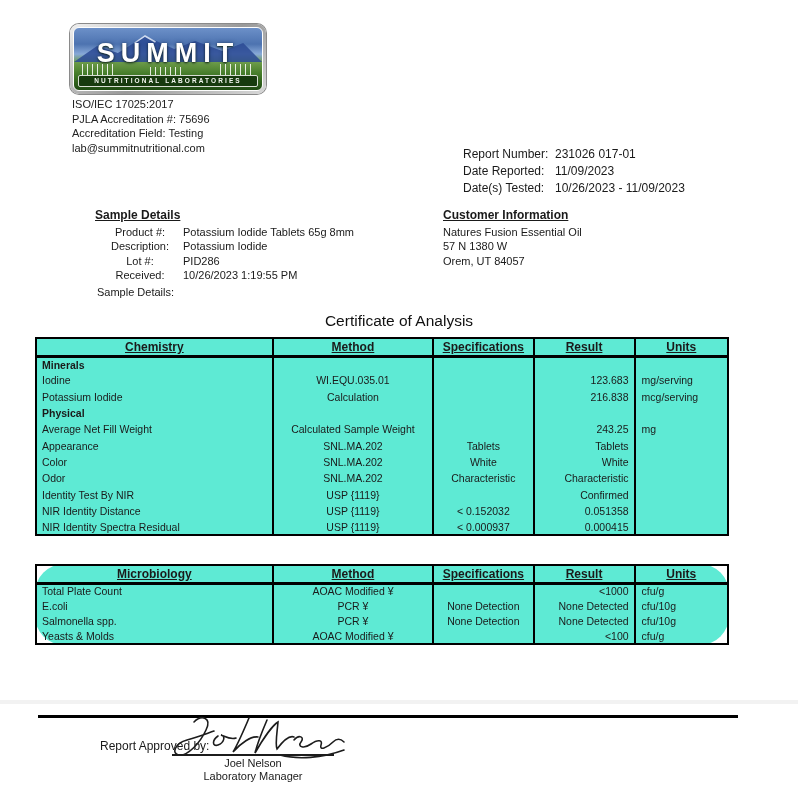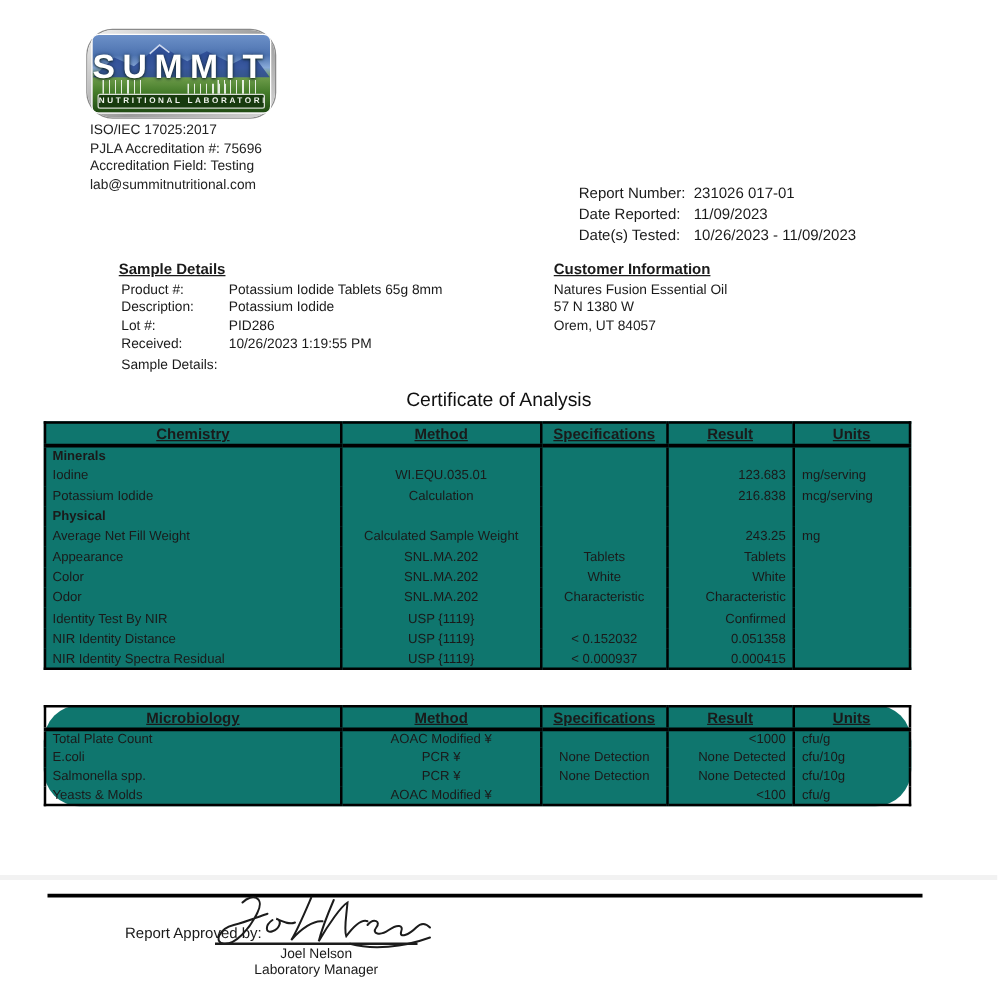--- a/index.html
+++ b/index.html
@@ -3,22 +3,22 @@
 <meta charset="utf-8">
 <style>
   html,body{margin:0;padding:0;}
   body{
     width:798px;height:792px;position:relative;background:#ffffff;
     font-family:"Liberation Sans",sans-serif;color:#1a1a1a;overflow:hidden;
   }
   [data-name]{box-sizing:border-box;}
 
   
-  .logo{position:absolute;left:70px;top:24px;width:150px;height:70px;
-    border-radius:20px;padding:3px;background:linear-gradient(150deg,#f0f0f0,#9a9a9a 55%,#d8d8d8);
+  .logo{position:absolute;left:70px;top:24px;width:196px;height:70px;
+    border-radius:9px;padding:3px;background:linear-gradient(150deg,#f0f0f0,#9a9a9a 55%,#d8d8d8);
     box-shadow:0 0 0 1px #8a8a8a;}
   .logo-inner{position:relative;width:100%;height:100%;border-radius:6px;overflow:hidden;
     border:1px solid #fdfdfd;
     background:linear-gradient(180deg,#6c90c8 0%,#4d73b0 26%,#88a9d8 42%,#6b9a48 56%,#457c2a 74%,#1f4a12 100%);}
   .logo-mountains{position:absolute;left:0;top:4px;width:100%;height:30px;}
   .logo-brand{position:absolute;left:0;right:0;top:11px;text-align:center;
     font-size:27px;font-weight:bold;color:#ffffff;letter-spacing:6px;line-height:28px;
     text-shadow:0 1px 2px rgba(10,30,10,.85),0 0 4px rgba(20,40,80,.6);}
   .grass{position:absolute;bottom:15px;height:11px;width:34px;
     background:repeating-linear-gradient(90deg,rgba(255,255,255,.85) 0 1px,transparent 1px 5px);}
@@ -35,31 +35,31 @@
   .report-info .kv-row{display:flex;}
   .report-info .kv-label{width:92px;margin-left:20px;}
   .report-info .kv-value{white-space:nowrap;}
 
   
   .section-heading{font-size:12px;font-weight:bold;text-decoration:underline;}
   .sample-heading{position:absolute;left:95px;top:208px;}
   .customer-heading{position:absolute;left:443px;top:208px;}
 
   .sample-rows{position:absolute;left:97px;top:225px;font-size:11px;line-height:14.3px;}
-  .sample-rows .kv-row{display:flex;}
+  .sample-rows .kv-row{display:flex;text-align:center;}
   .sample-rows .kv-label{width:86px;}
   .sample-extra{position:absolute;left:97px;top:286px;font-size:11px;}
   .customer-lines{position:absolute;left:443px;top:225px;font-size:11px;line-height:14.3px;}
 
   
   .coa-title{position:absolute;left:0;top:312px;width:100%;text-align:center;font-size:15.5px;color:#111;}
 
   
   .coa{border-collapse:collapse;width:694px;table-layout:fixed;border:2px solid #000;
-    font-size:10.5px;color:#1a1a1a;background:#0f766e;position:absolute;left:35px;}
+    font-size:10.5px;color:#1a1a1a;background:#5eead4;position:absolute;left:35px;}
   .coa.chem{top:337px;} .coa.micro{top:564px;border-radius:29px;}
   .coa col.w0{width:34.2%;} .coa col.w1{width:23.2%;} .coa col.w2{width:14.5%;}
   .coa col.w3{width:14.6%;} .coa col.w4{width:13.5%;}
   .coa th{border-bottom:3px solid #000;font-size:12px;font-weight:bold;text-decoration:underline;
     height:18px;text-align:center;padding:0;}
   .coa th:not(:first-child),.coa td:not(:first-child){border-left:2px solid #000;}
   .coa td{padding:0 4px;overflow:hidden;white-space:nowrap;}
   .coa.chem td{height:16.3px;} .coa.micro td{height:15.3px;}
   .coa td.c0{text-align:left;padding-left:5px;}
   .coa td.c1,.coa td.c2{text-align:center;}

